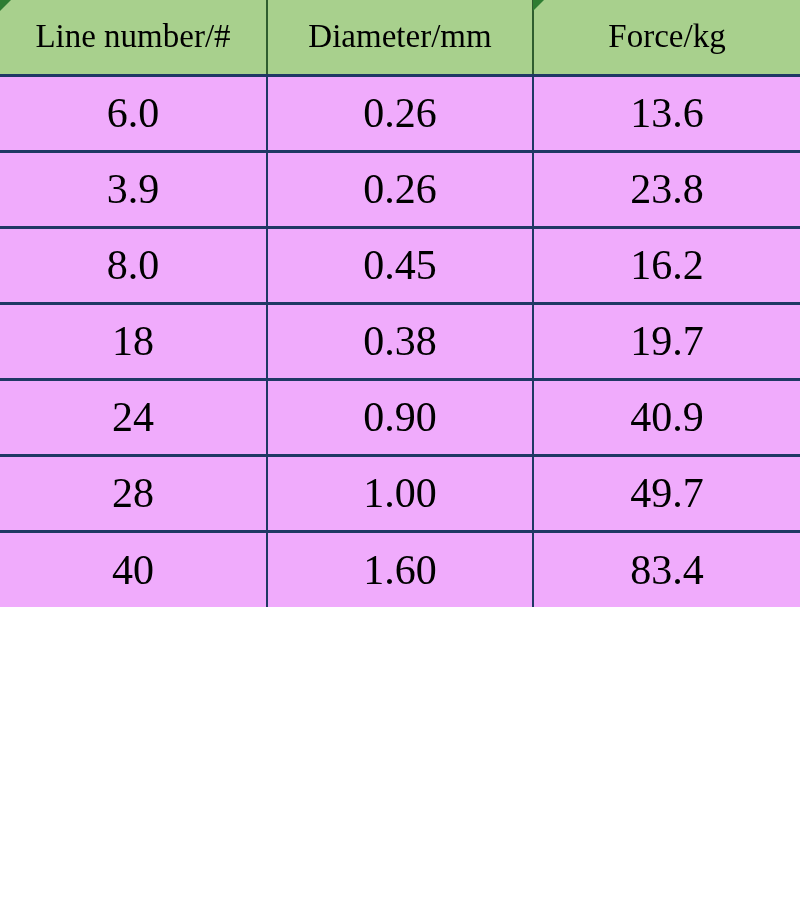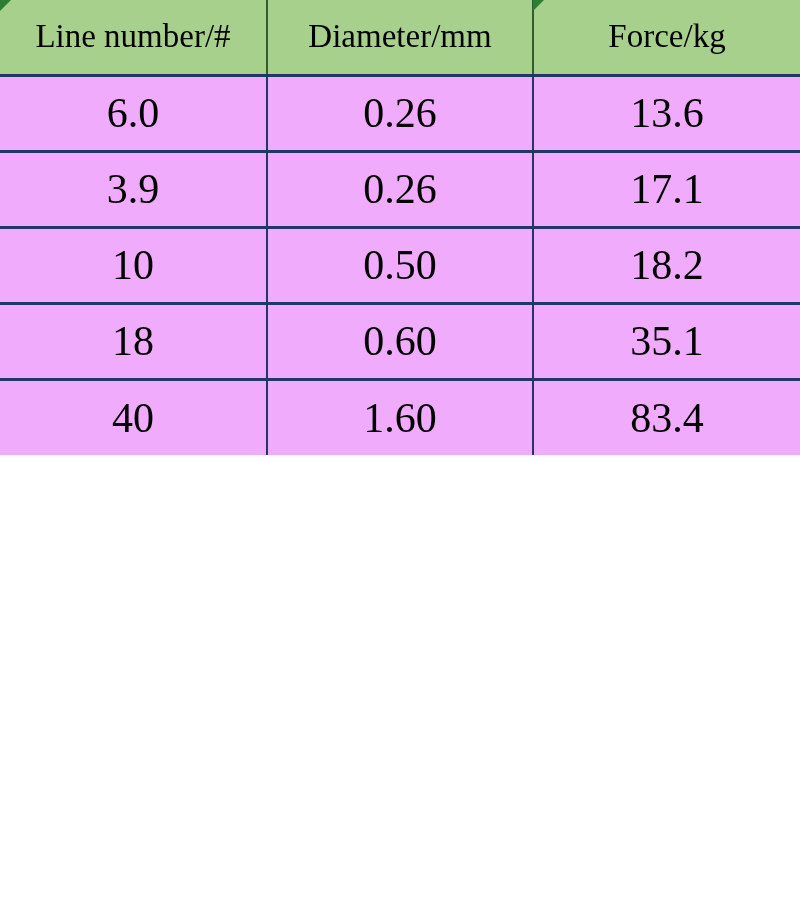--- a/index.html
+++ b/index.html
@@ -108,31 +108,41 @@
     </thead>
     <tbody id="table-body">
         <tr>
           <td>6.0</td>
           <td>0.26</td>
           <td>13.6</td>
         </tr>
         <tr>
           <td>3.9</td>
           <td>0.26</td>
-          <td>17.1</td>
+          <td>23.8</td>
         </tr>
         <tr>
-          <td>10</td>
-          <td>0.50</td>
-          <td>18.2</td>
+          <td>8.0</td>
+          <td>0.45</td>
+          <td>16.2</td>
         </tr>
         <tr>
           <td>18</td>
-          <td>0.60</td>
-          <td>35.1</td>
+          <td>0.38</td>
+          <td>19.7</td>
+        </tr>
+        <tr>
+          <td>24</td>
+          <td>0.90</td>
+          <td>40.9</td>
+        </tr>
+        <tr>
+          <td>28</td>
+          <td>1.00</td>
+          <td>49.7</td>
         </tr>
         <tr>
           <td>40</td>
           <td>1.60</td>
           <td>83.4</td>
         </tr>
       </tbody>
   </table>
 </div>
 

